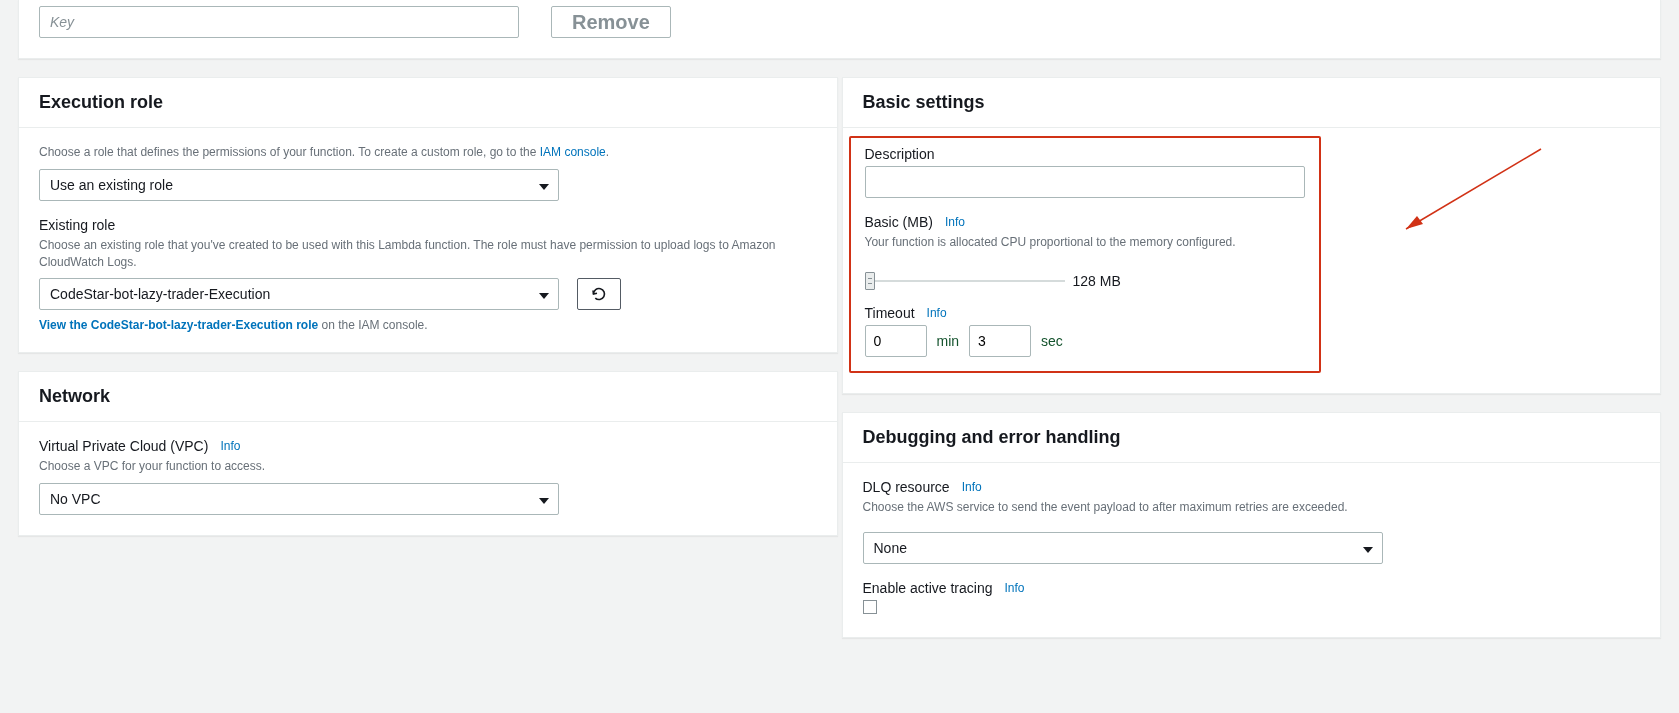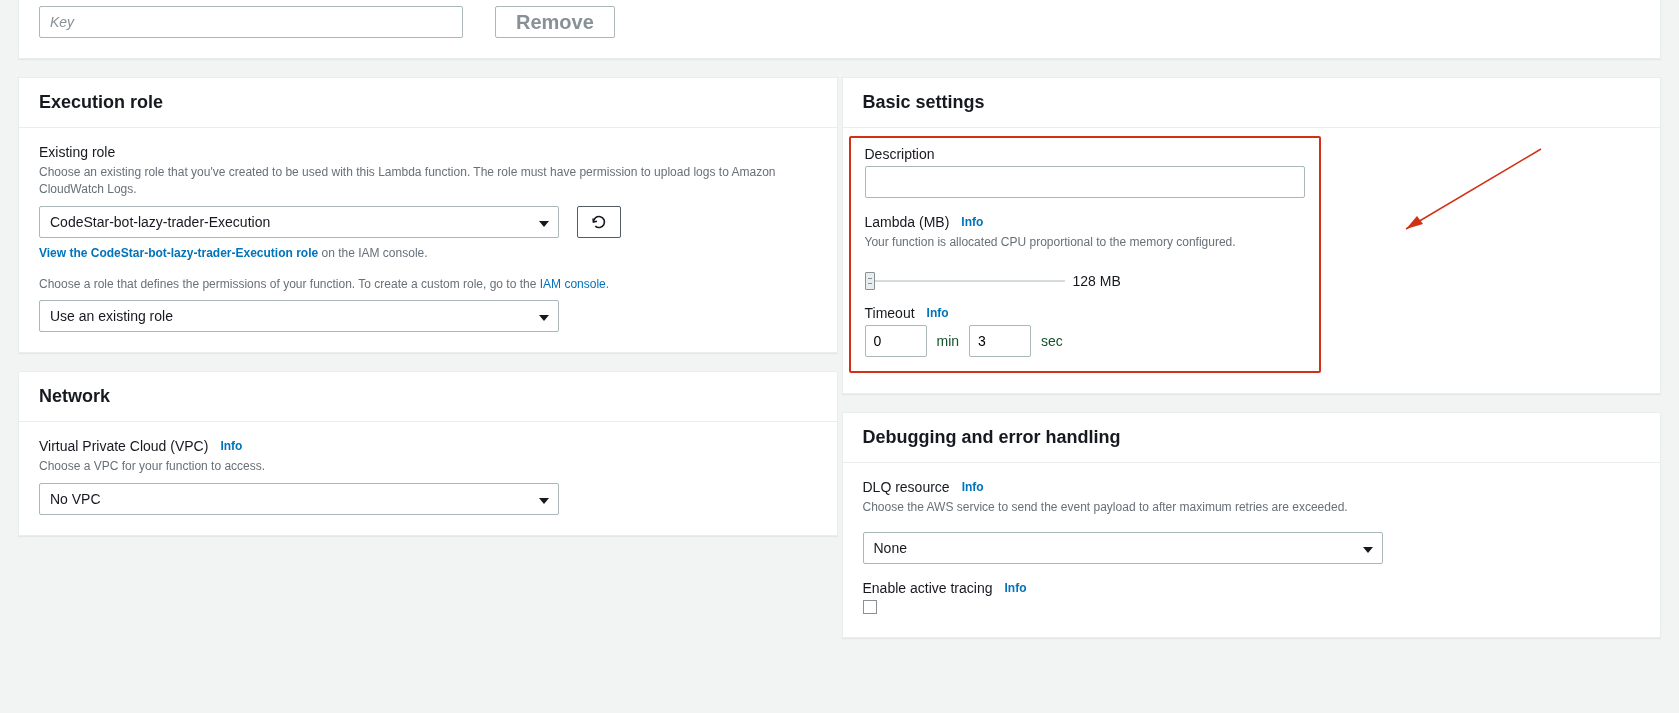--- a/index.html
+++ b/index.html
@@ -15,21 +15,21 @@
     .top-tag-row {
       background: #fff;
       border: 1px solid #eaeded;
       border-top: none;
       padding: 0 20px 20px 20px;
       margin-bottom: 18px;
       box-shadow: 0 1px 1px rgba(0,0,0,0.05);
     }
     .tag-inputs { display: flex; gap: 18px; align-items: center; padding-top: 6px; }
     .tag-input {
-      width: 424px;
+      width: 480px;
       height: 32px;
       border: 1px solid #aab7b8;
       border-radius: 2px;
       padding: 0 10px;
       font-size: 14px;
       font-family: inherit;
     }
     .tag-input::placeholder { color: #879196; font-style: italic; }
     .remove-btn {
       height: 32px;
@@ -55,21 +55,21 @@
       border-bottom: 1px solid #eaeded;
       font-size: 18px;
       font-weight: 700;
       color: #16191f;
     }
     .panel-body { padding: 16px 20px 20px 20px; }
     .field { margin-bottom: 16px; }
     .field:last-child { margin-bottom: 0; }
     .label { font-size: 14px; color: #16191f; margin-bottom: 4px; display: flex; align-items: center; gap: 12px; }
     .help { font-size: 12px; color: #687078; margin-bottom: 8px; line-height: 1.4; }
-    .info-link { color: #0073bb; font-size: 12px; font-weight: 700; cursor: pointer; }
+    .info-link { color: #0073bb; font-size: 12px; font-weight: 400; cursor: pointer; }
     .link { color: #0073bb; cursor: pointer; }
     .link-bold { color: #0073bb; font-weight: 700; cursor: pointer; }
     .select-wrap { position: relative; width: 520px; }
     .select {
       width: 100%;
       height: 32px;
       border: 1px solid #aab7b8;
       border-radius: 2px;
       background: #fff;
       padding: 0 30px 0 10px;
@@ -177,20 +177,34 @@
   </div>
 
   <div class="cols">
 
     <div class="col">
 
       <div class="panel">
         <div class="panel-header">Execution role</div>
         <div class="panel-body">
           <div class="field">
+            <div class="help">
+              <span>Choose a role that defines the permissions of your function. To create a custom role, go to the </span><span class="link">IAM console</span><span>.</span>
+            </div>
+            <div class="select-wrap role-select-row">
+              <div class="select" style="line-height:30px;">Use an existing role</div>
+              <span class="select-caret">
+                <svg width="10" height="6" viewBox="0 0 10 6">
+                    <path d="M0 0 L5 6 L10 0 Z" fill="#16191f"></path>
+                  </svg>
+              </span>
+            </div>
+          </div>
+
+          <div class="field">
             <div class="label">Existing role</div>
             <div class="help">Choose an existing role that you've created to be used with this Lambda function. The role must have permission to upload logs to Amazon CloudWatch Logs.</div>
             <div class="row-inline">
               <div class="select-wrap">
                 <div class="select" style="line-height:30px;">CodeStar-bot-lazy-trader-Execution</div>
                 <span class="select-caret">
                   <svg width="10" height="6" viewBox="0 0 10 6">
                       <path d="M0 0 L5 6 L10 0 Z" fill="#16191f"></path>
                     </svg>
                 </span>
@@ -199,34 +213,20 @@
                 <svg width="16" height="16" viewBox="0 0 16 16" fill="none" stroke="#16191f" stroke-width="1.6">
                   <path d="M2.5 8 a5.5 5.5 0 1 1 1.8 4.1"></path>
                   <path d="M2 4.5 L2.5 8 L6 7.2" fill="none"></path>
                 </svg>
               </div>
             </div>
             <div class="after-link">
               <span class="link-bold">View the CodeStar-bot-lazy-trader-Execution role</span><span> on the IAM console.</span>
             </div>
           </div>
-
-          <div class="field">
-            <div class="help">
-              <span>Choose a role that defines the permissions of your function. To create a custom role, go to the </span><span class="link">IAM console</span><span>.</span>
-            </div>
-            <div class="select-wrap role-select-row">
-              <div class="select" style="line-height:30px;">Use an existing role</div>
-              <span class="select-caret">
-                <svg width="10" height="6" viewBox="0 0 10 6">
-                    <path d="M0 0 L5 6 L10 0 Z" fill="#16191f"></path>
-                  </svg>
-              </span>
-            </div>
-          </div>
         </div>
       </div>
 
       <div class="panel">
         <div class="panel-header">Network</div>
         <div class="panel-body">
           <div class="field">
             <div class="label">
               <span>Virtual Private Cloud (VPC)</span>
               <span class="info-link">Info</span>
@@ -254,21 +254,21 @@
 
           <div class="highlight-box" style="width:472px;">
 
             <div class="field">
               <div class="label">Description</div>
               <input class="text-input desc-input-full" value="" style="">
             </div>
 
             <div class="field">
               <div class="label">
-                <span>Lambda (MB)</span>
+                <span>Basic (MB)</span>
                 <span class="info-link">Info</span>
               </div>
               <div class="help">Your function is allocated CPU proportional to the memory configured.</div>
               <div class="slider-row">
                 <div class="slider-track">
                   <div class="slider-thumb"></div>
                 </div>
                 <span class="slider-val">128 MB</span>
               </div>
             </div>

